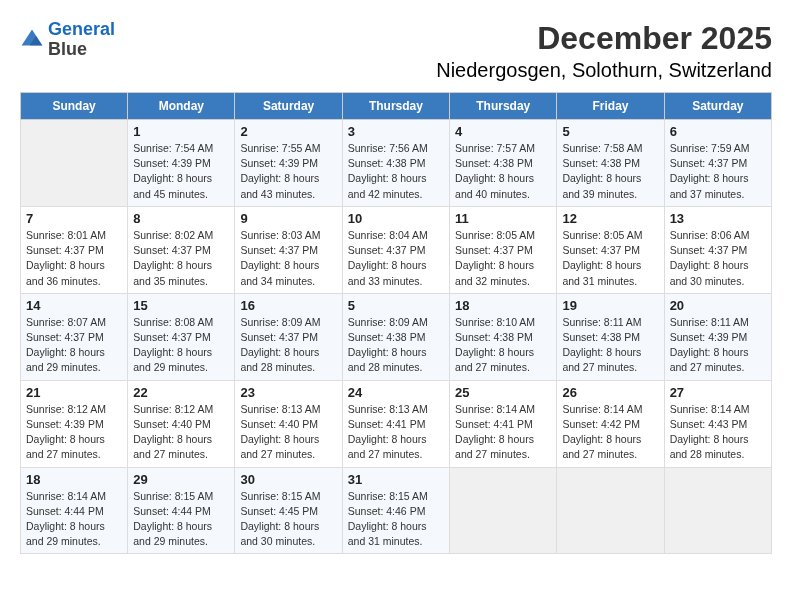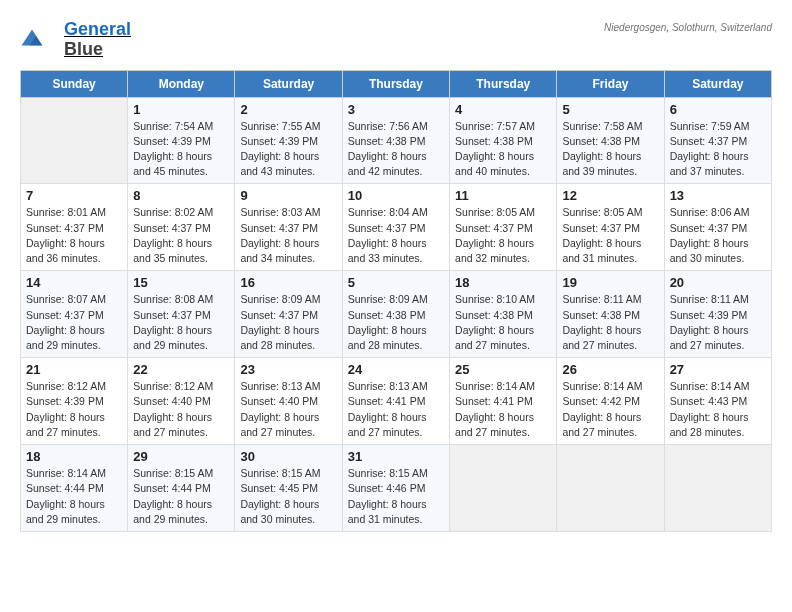--- a/index.html
+++ b/index.html
@@ -12,22 +12,21 @@
     }
     .header-area {
       display: flex;
       justify-content: space-between;
       align-items: flex-start;
       margin-bottom: 10px;
     }
     .logo {
       display: flex;
       align-items: center;
-      gap: 20px;
-      text-decoration: underline;
+      gap: 4px;
     }
     .logo-text {
       font-size: 18px;
       font-weight: bold;
       color: #333;
       line-height: 1.1;
     }
     .logo-text span {
       color: #1a6bbf;
     }
@@ -37,24 +36,23 @@
     }
     .title-area {
       text-align: right;
     }
     .month-title {
       font-size: 32px;
       font-weight: bold;
       color: #333;
     }
     .location {
-      font-size: 10px;
-      color: #737373;
+      font-size: 20px;
+      color: #000000;
       margin-top: 2px;
-      font-style: italic;
     }
     table {
       width: 100%;
       border-collapse: collapse;
       font-size: 11px;
     }
     thead tr th {
       background-color: #3a7abf;
       color: #fff;
       padding: 6px 4px;
@@ -99,20 +97,21 @@
     <svg class="logo-icon" viewBox="0 0 30 30">
       <polygon points="15,2 28,22 2,22" fill="#3a7abf"></polygon>
       <polygon points="20,10 28,22 12,22" fill="#1a4a8f" opacity="0.5"></polygon>
     </svg>
     <div class="logo-text">
       <div><span>General</span></div>
       <div style="color:#404040;">Blue</div>
     </div>
   </div>
   <div class="title-area">
+    <div class="month-title">December 2025</div>
     <div class="location">Niedergosgen, Solothurn, Switzerland</div>
   </div>
 </div>
 
 <table>
   <thead>
     <tr>
     <th>Sunday</th>
         <th>Monday</th>
         <th>Saturday</th>

